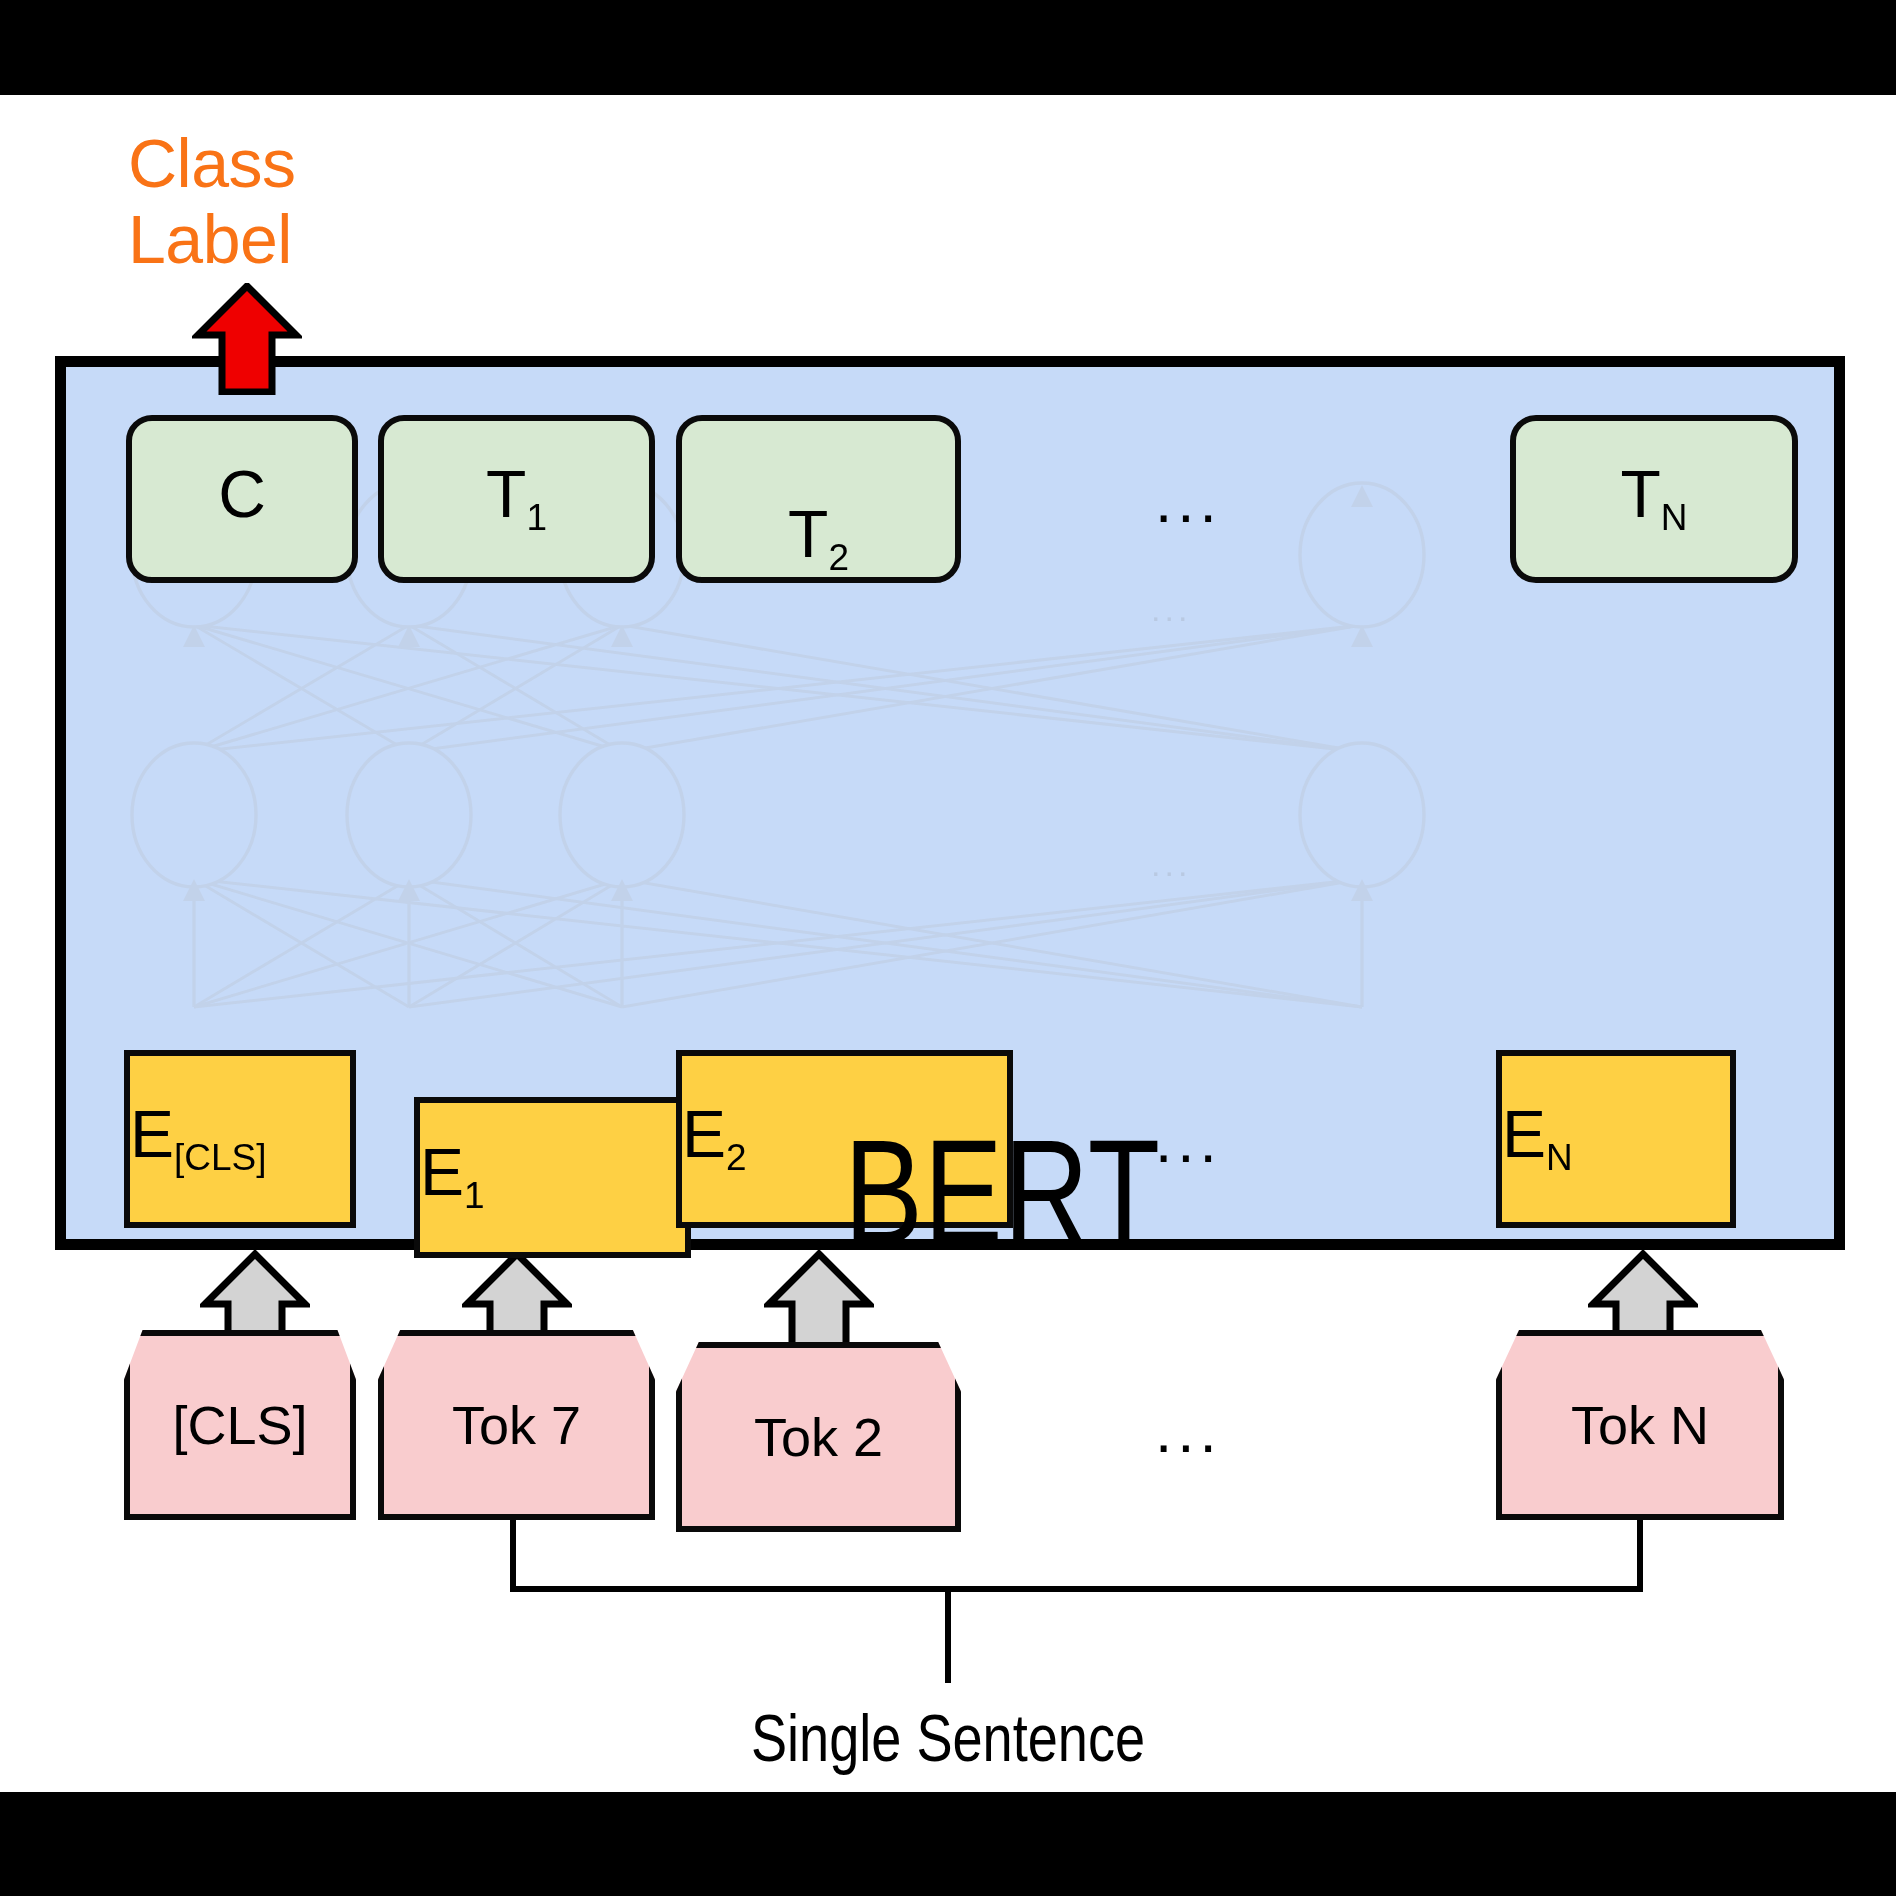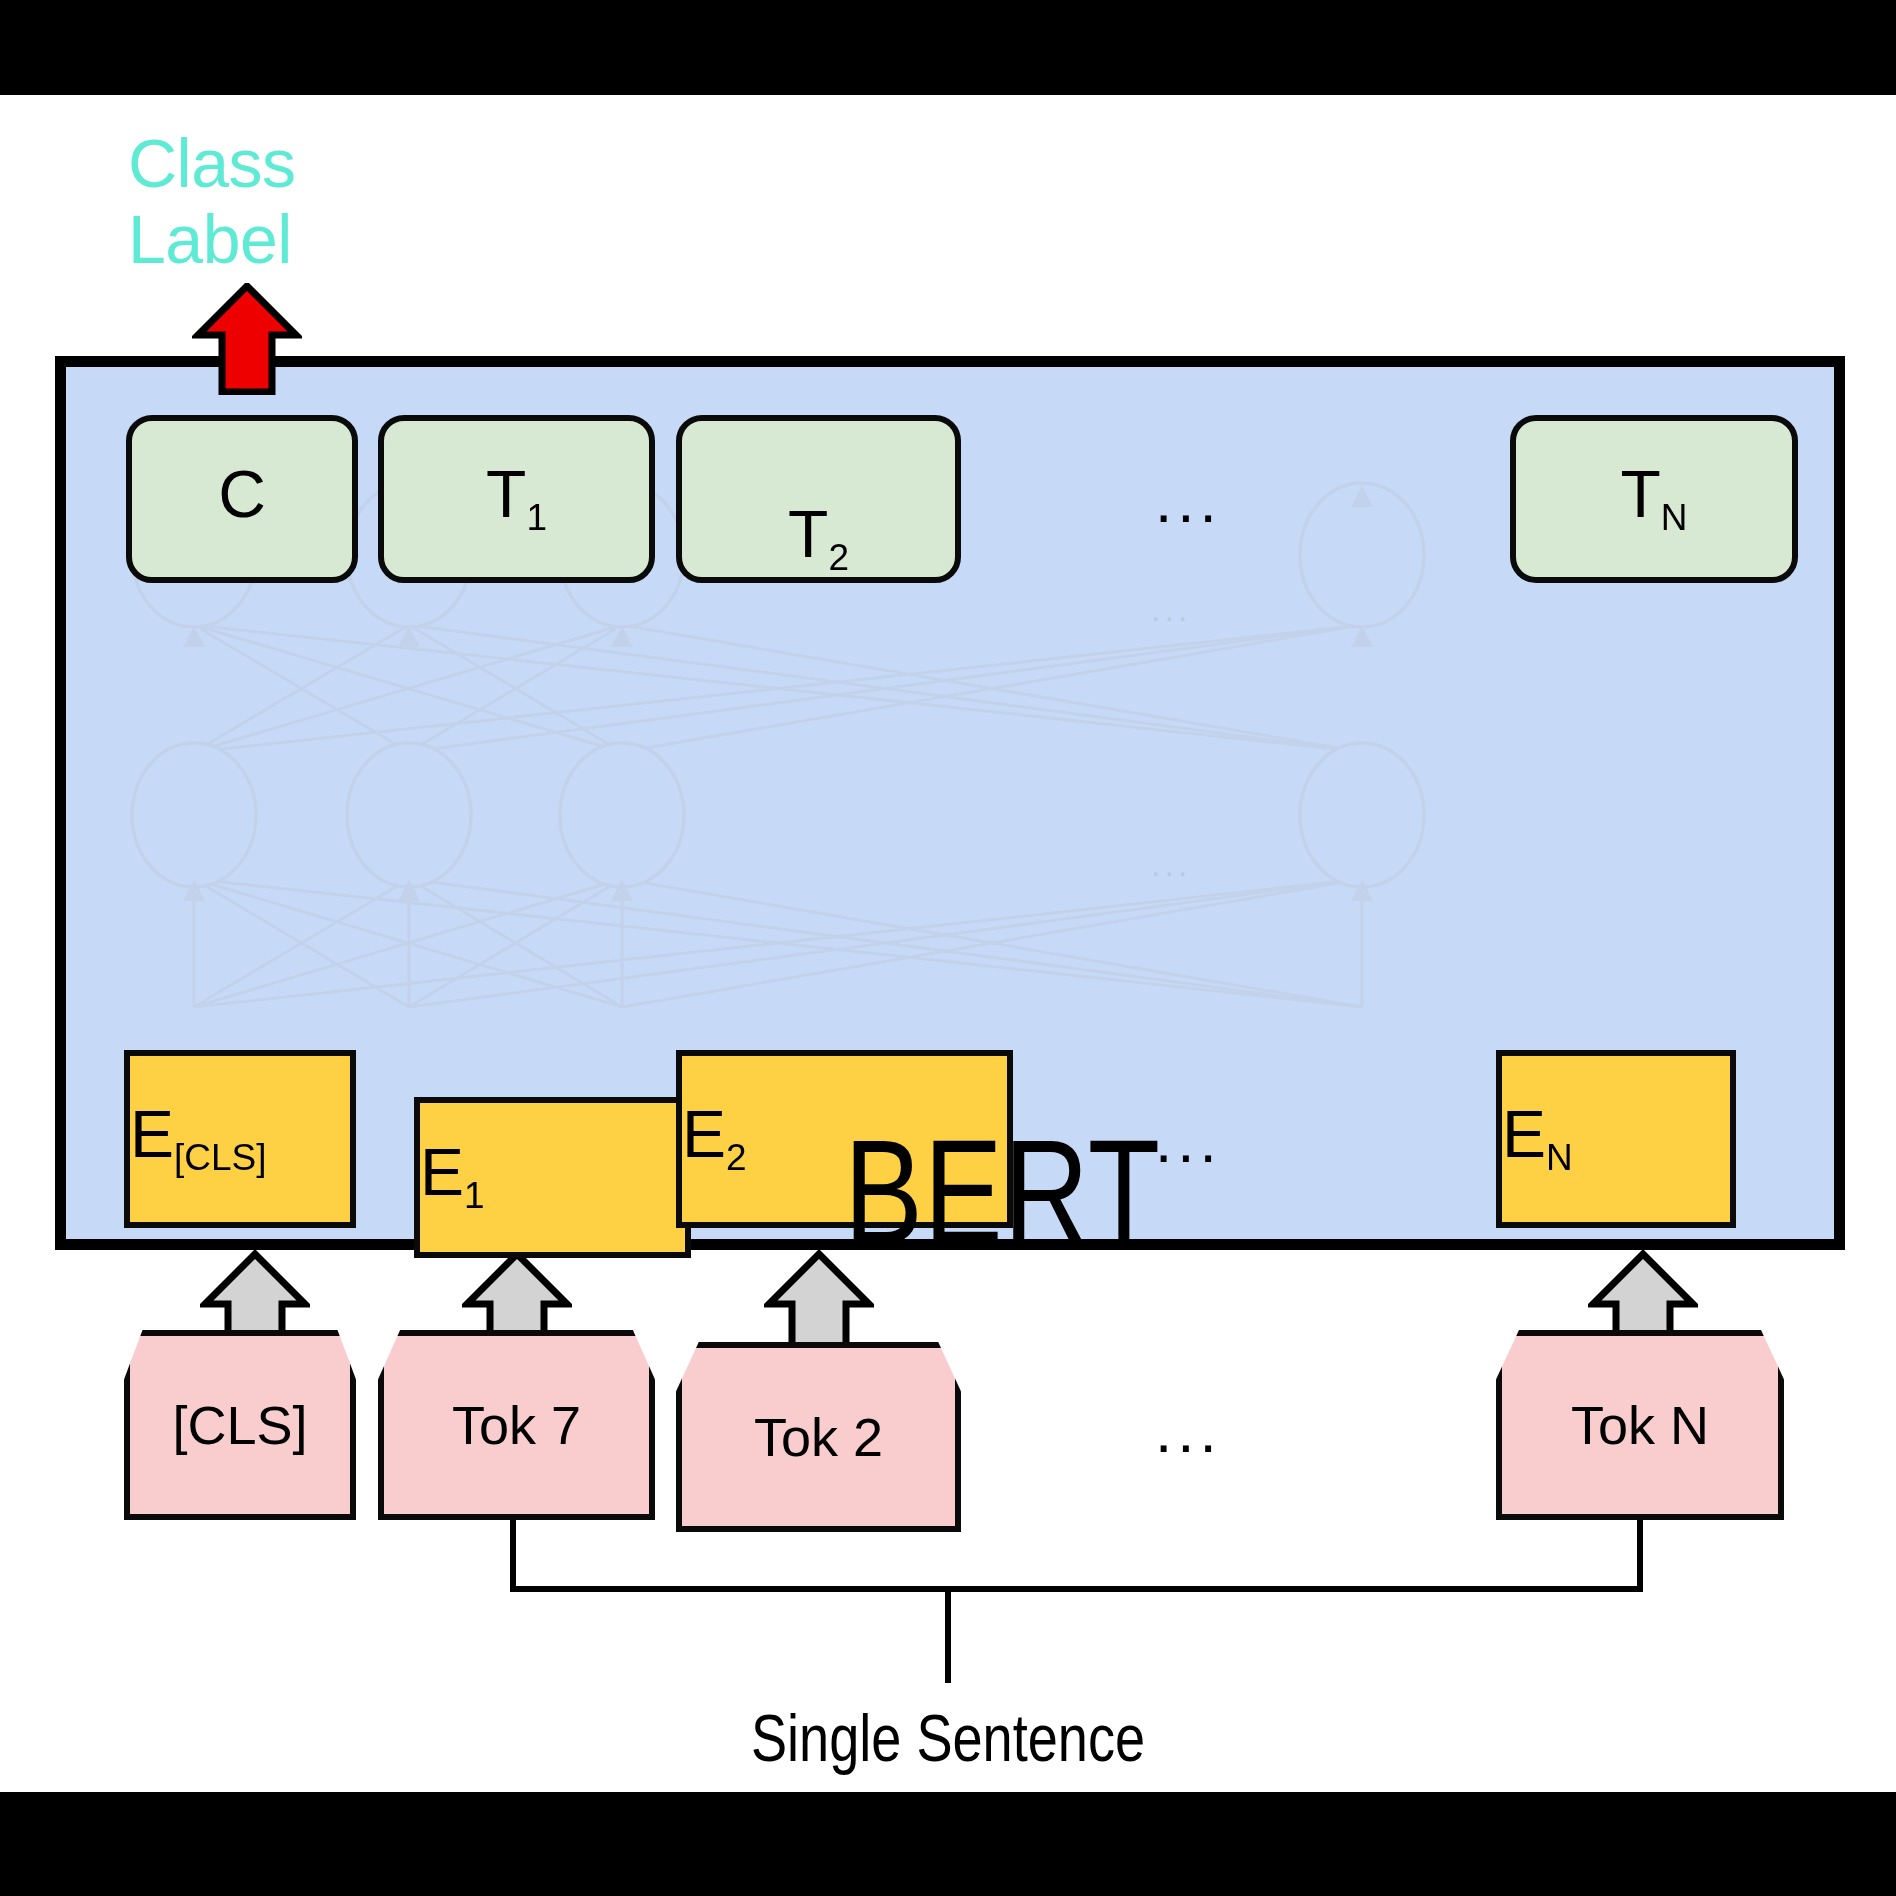--- a/index.html
+++ b/index.html
@@ -34,21 +34,21 @@
   #band-bottom { top: 1792px; height: 104px; }
 
   
   #class-label {
     position: absolute;
     left: 128px;
     top: 125px;
     width: 400px;
     font-size: 68px;
     line-height: 1.12;
-    color: #5eead4;
+    color: #f97316;
     white-space: pre-line;
     letter-spacing: -0.5px;
   }
 
   
   #red-arrow {
     position: absolute;
     left: 192px;
     top: 283px;
     width: 110px;

